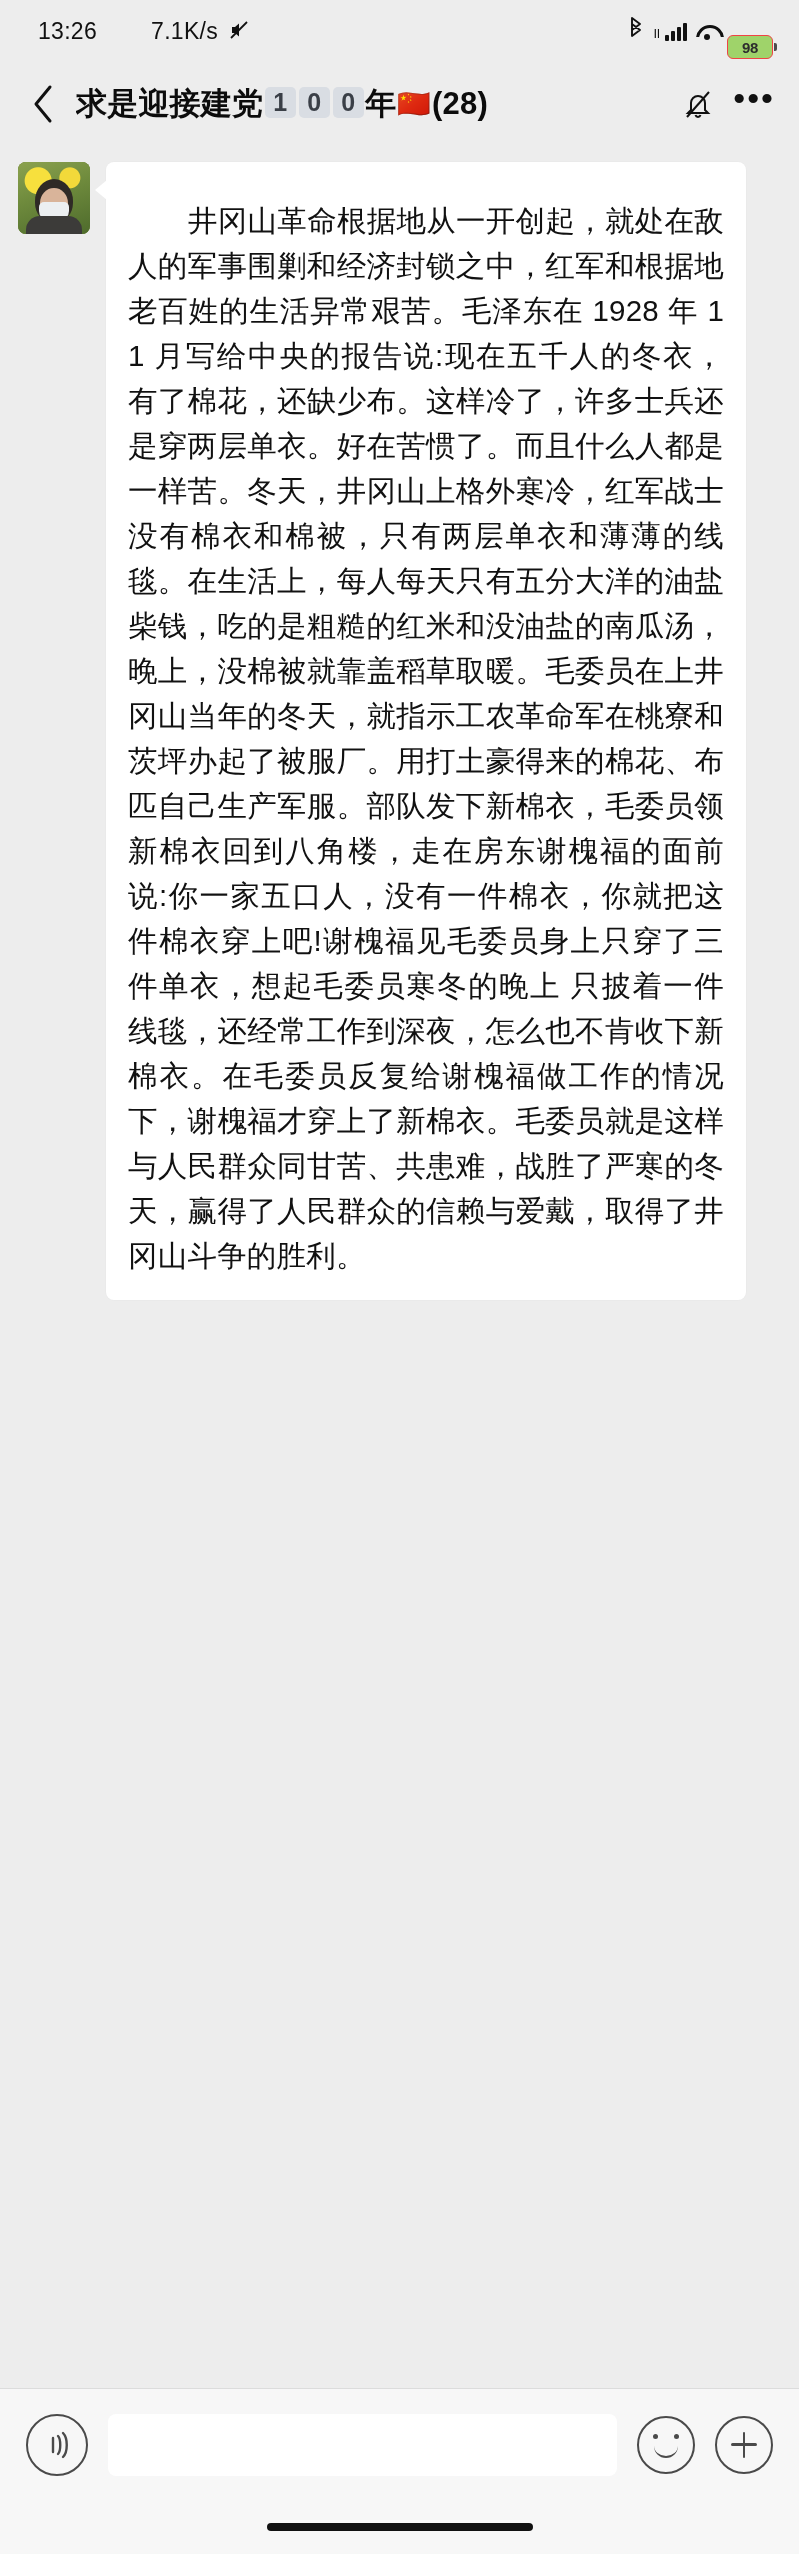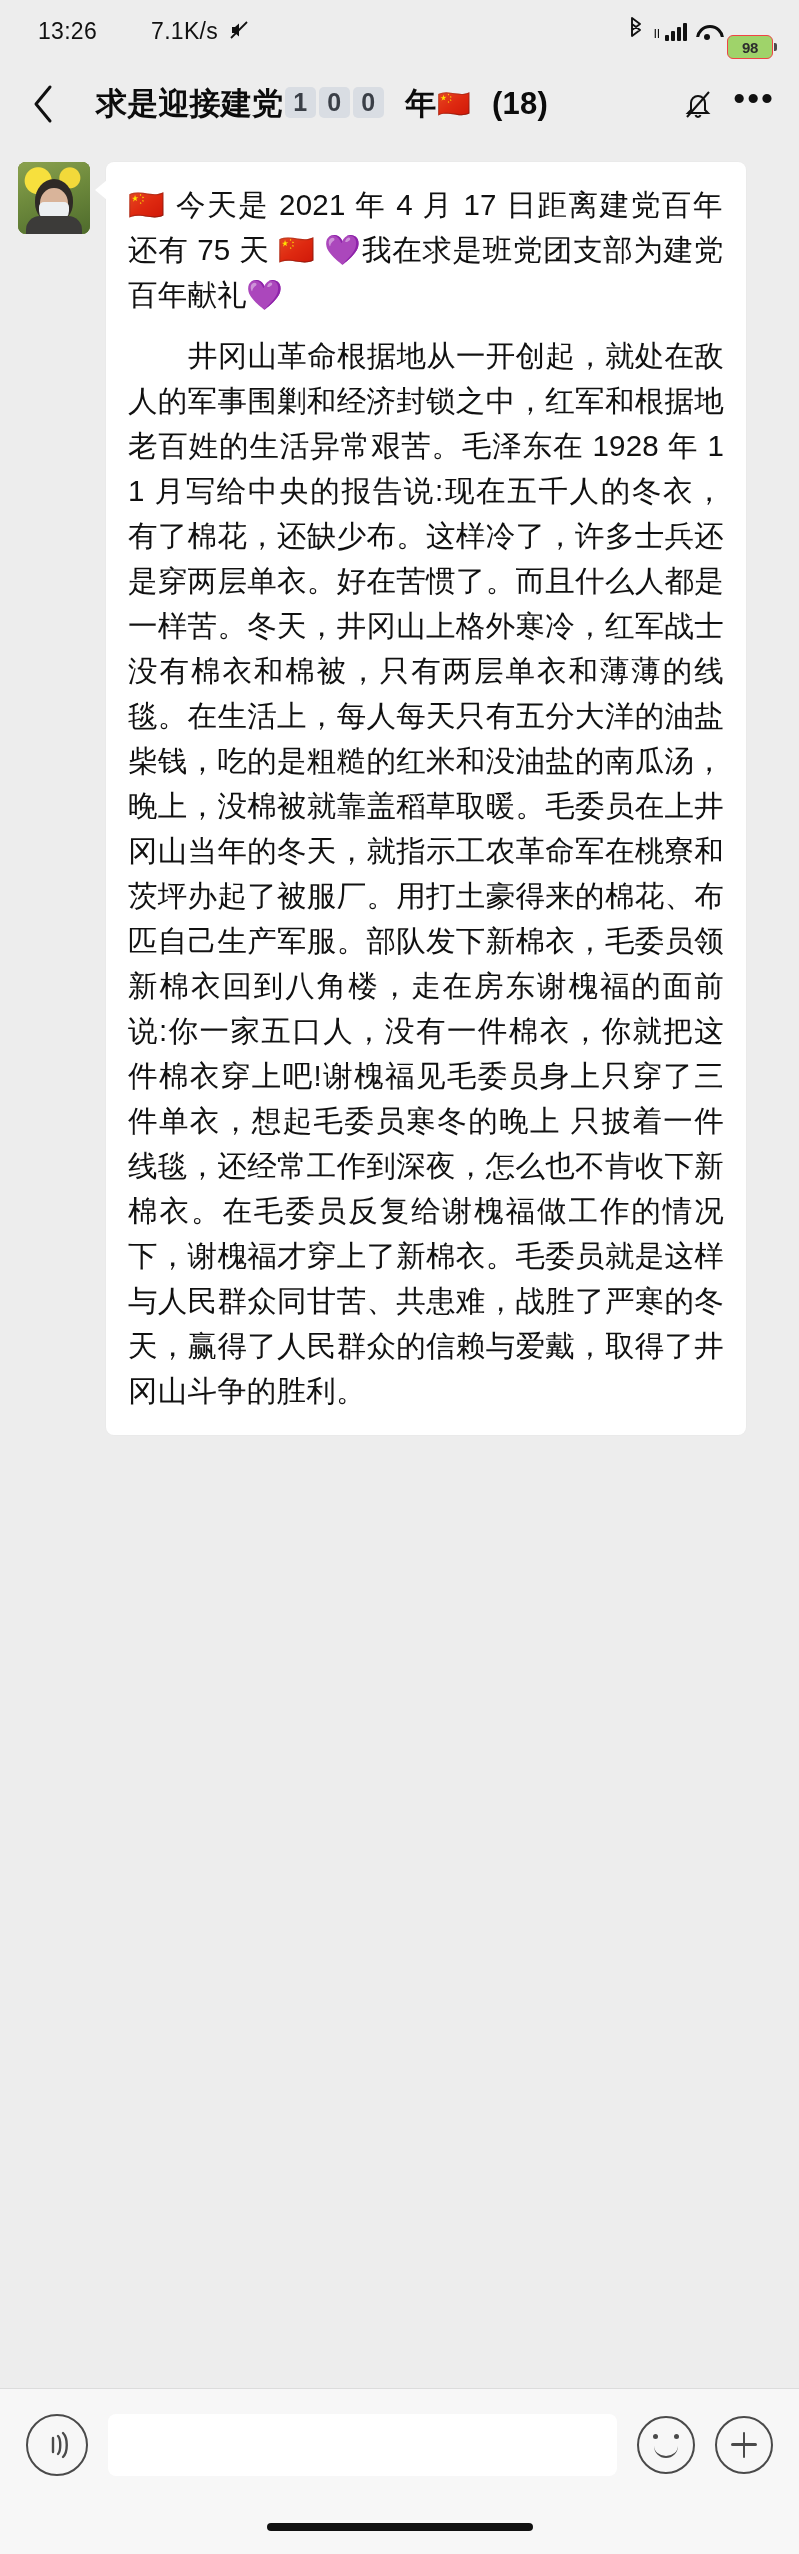--- a/index.html
+++ b/index.html
@@ -149,21 +149,21 @@
     flex: 1;
     display: flex;
     align-items: center;
     font-size: 31px;
     color: #0c0c0c;
     font-weight: 600;
     letter-spacing: 0.2px;
     white-space: nowrap;
     overflow: hidden;
   }
-  .nav-title .t-plain { font-weight: 600; margin-left: 20px; }
+  .nav-title .t-plain { font-weight: 600; }
   .digit-box {
     display: inline-block;
     background: #d9dde3;
     color: #3a3f47;
     font-weight: 700;
     font-size: 25px;
     width: 31px;
     height: 31px;
     line-height: 31px;
     text-align: center;
@@ -452,21 +452,21 @@
         <path d="M18 3L4 20l14 17" fill="none" stroke="#111" stroke-width="3" stroke-linecap="round" stroke-linejoin="round"></path>
       </svg>
     </div>
     <div class="nav-title">
       <span class="t-plain">求是迎接建党</span>
         <span class="digit-box">1</span>
         <span class="digit-box">0</span>
         <span class="digit-box">0</span>
         <span class="t-plain">年</span>
         <span class="flag-emoji">🇨🇳</span>
-        <span class="t-plain">(18)</span>
+        <span class="t-plain">(28)</span>
     </div>
     <div class="nav-icons">
       <span class="bell">
         <svg width="30" height="32" viewBox="0 0 30 32" aria-hidden="true">
           <path d="M8 22v-7a7 7 0 0 1 14 0v7l3 3H5l3-3z" fill="none" stroke="#111" stroke-width="2"></path>
           <path d="M12.5 27a2.6 2.6 0 0 0 5 0" fill="none" stroke="#111" stroke-width="2"></path>
           <line x1="4" y1="29" x2="26" y2="4" stroke="#111" stroke-width="2"></line>
         </svg>
       </span>
       <span class="dots">•••</span>
@@ -477,21 +477,20 @@
     <div class="msg-row">
       <div class="avatar">
         <span class="photo"></span>
         <span class="head"></span>
         <span class="face"></span>
         <span class="mask"></span>
         <span class="body"></span>
       </div>
       <div class="msg-col">
         <div class="bubble">
-          <p class="head-line hearts">🇨🇳 今天是 2021 年 4 月 17 日距离建党百年还有 75 天 🇨🇳 💜我在求是班党团支部为建党百年献礼💜</p>
           <p class="body-text">井冈山革命根据地从一开创起，就处在敌人的军事围剿和经济封锁之中，红军和根据地老百姓的生活异常艰苦。毛泽东在 1928 年 11 月写给中央的报告说:现在五千人的冬衣，有了棉花，还缺少布。这样冷了，许多士兵还是穿两层单衣。好在苦惯了。而且什么人都是一样苦。冬天，井冈山上格外寒冷，红军战士没有棉衣和棉被，只有两层单衣和薄薄的线毯。在生活上，每人每天只有五分大洋的油盐柴钱，吃的是粗糙的红米和没油盐的南瓜汤，晚上，没棉被就靠盖稻草取暖。毛委员在上井冈山当年的冬天，就指示工农革命军在桃寮和茨坪办起了被服厂。用打土豪得来的棉花、布匹自己生产军服。部队发下新棉衣，毛委员领新棉衣回到八角楼，走在房东谢槐福的面前说:你一家五口人，没有一件棉衣，你就把这件棉衣穿上吧!谢槐福见毛委员身上只穿了三件单衣，想起毛委员寒冬的晚上 只披着一件线毯，还经常工作到深夜，怎么也不肯收下新棉衣。在毛委员反复给谢槐福做工作的情况下，谢槐福才穿上了新棉衣。毛委员就是这样与人民群众同甘苦、共患难，战胜了严寒的冬天，赢得了人民群众的信赖与爱戴，取得了井冈山斗争的胜利。</p>
         </div>
       </div>
     </div>
   </div>
 
   <div class="inputbar">
     <div class="voice-btn">
       <svg width="34" height="34" viewBox="0 0 34 34" aria-hidden="true">
         <path d="M13 10v14" stroke="#4a4a4a" stroke-width="2.4" stroke-linecap="round"></path>

